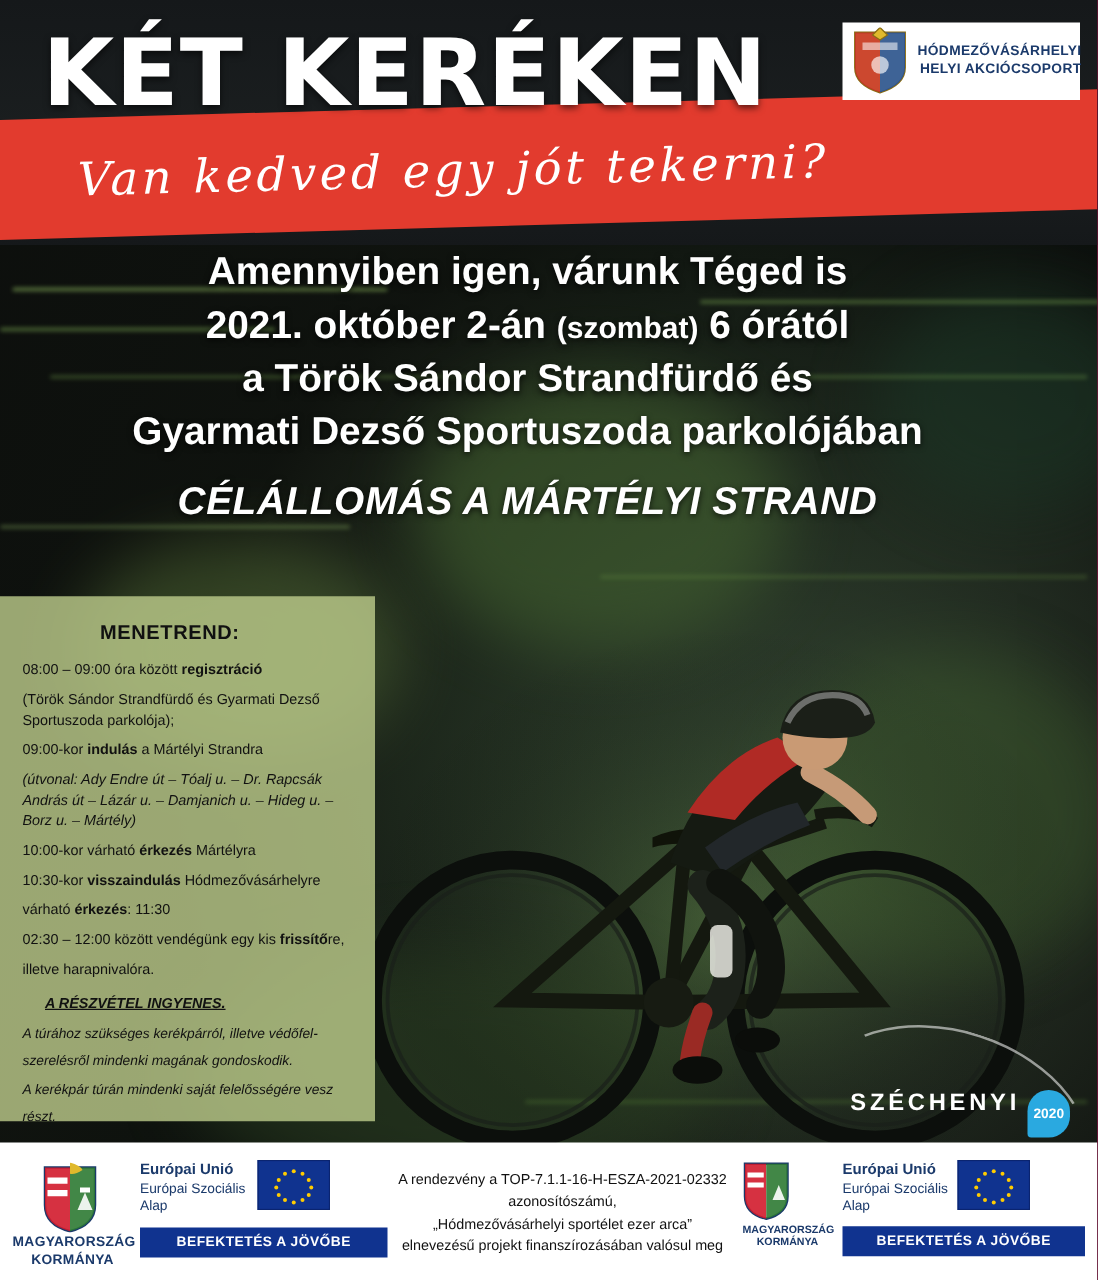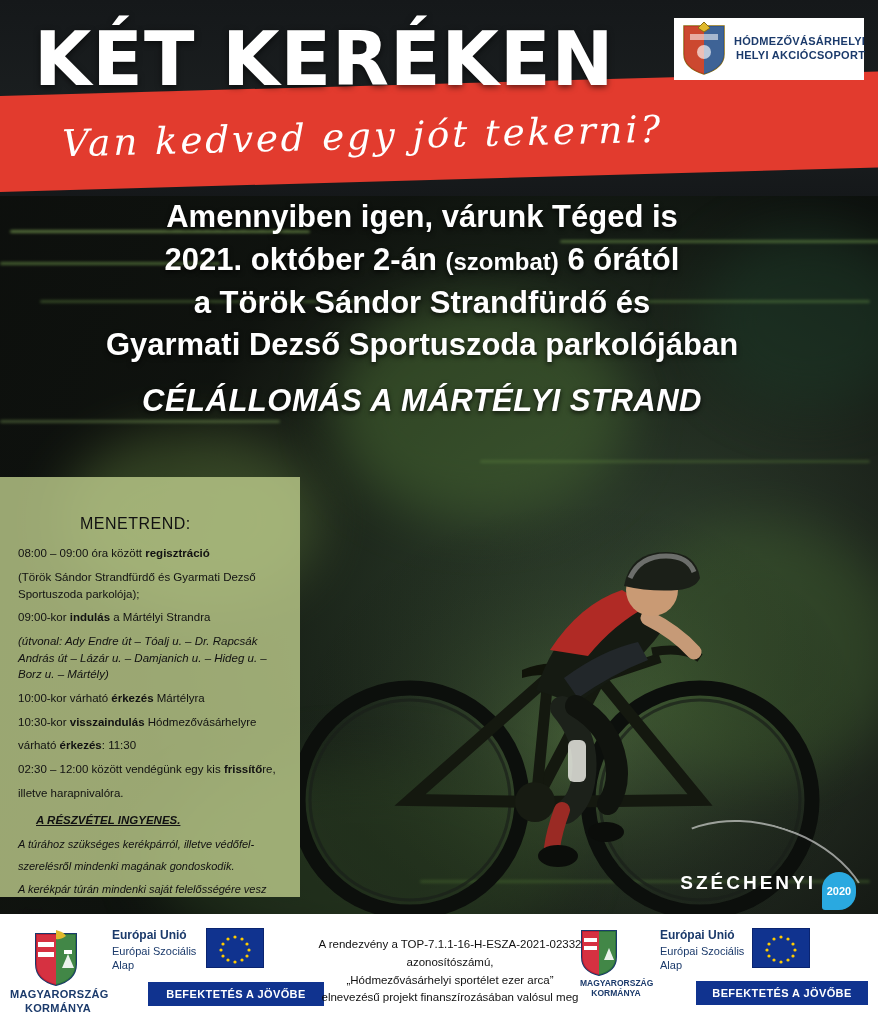--- a/index.html
+++ b/index.html
@@ -117,24 +117,24 @@
     position:absolute;left:0;top:477px;
     width:300px;height:420px;
     background:rgba(190,205,140,.80);
     color:#111;
     padding:18px 16px 10px 18px;
     box-sizing:border-box;
     font-size:11.5px;
     line-height:1.45;
   }
   .schedule h2{
-    margin:17px 0 10px 62px;
+    margin:0 0 10px 62px;
     font-size:16px;
     letter-spacing:.5px;
-    font-weight:normal;
+    font-weight:bold;
   }
   .schedule p{margin:0 0 7px 0;}
   .schedule .ital{font-style:italic;}
   .schedule b{font-weight:bold;}
   .schedule .free{
     font-style:italic;font-weight:bold;margin:11px 0 8px 18px;
     font-size:11.5px;
     text-decoration:underline;
   }
   .schedule .fine{font-style:italic;font-size:11px;line-height:1.4;}
@@ -182,21 +182,21 @@
     position:absolute;top:14px;
     font-size:11px;color:#1b3a6b;line-height:1.3;
   }
   .eu-block .eu-title{font-weight:bold;font-size:12px;}
   .eu-flag{
     width:56px;height:38px;background:#10338f;position:relative;
     border:1px solid #0a2470;
   }
   .befektetes{
     background:#10338f;color:#fff;font-weight:bold;font-size:11px;
-    letter-spacing:.4px;padding:5px 2px;text-align:center;margin-left:36px;
+    letter-spacing:.4px;padding:5px 13px;text-align:center;
   }
   .center-note{
     position:absolute;left:300px;top:22px;width:300px;
     text-align:center;font-size:11.5px;color:#111;line-height:1.55;
   }
   .footer-right{
     position:absolute;right:10px;top:14px;
     display:flex;align-items:flex-start;gap:8px;
   }
   .fr-coa{width:38px;height:48px;}

